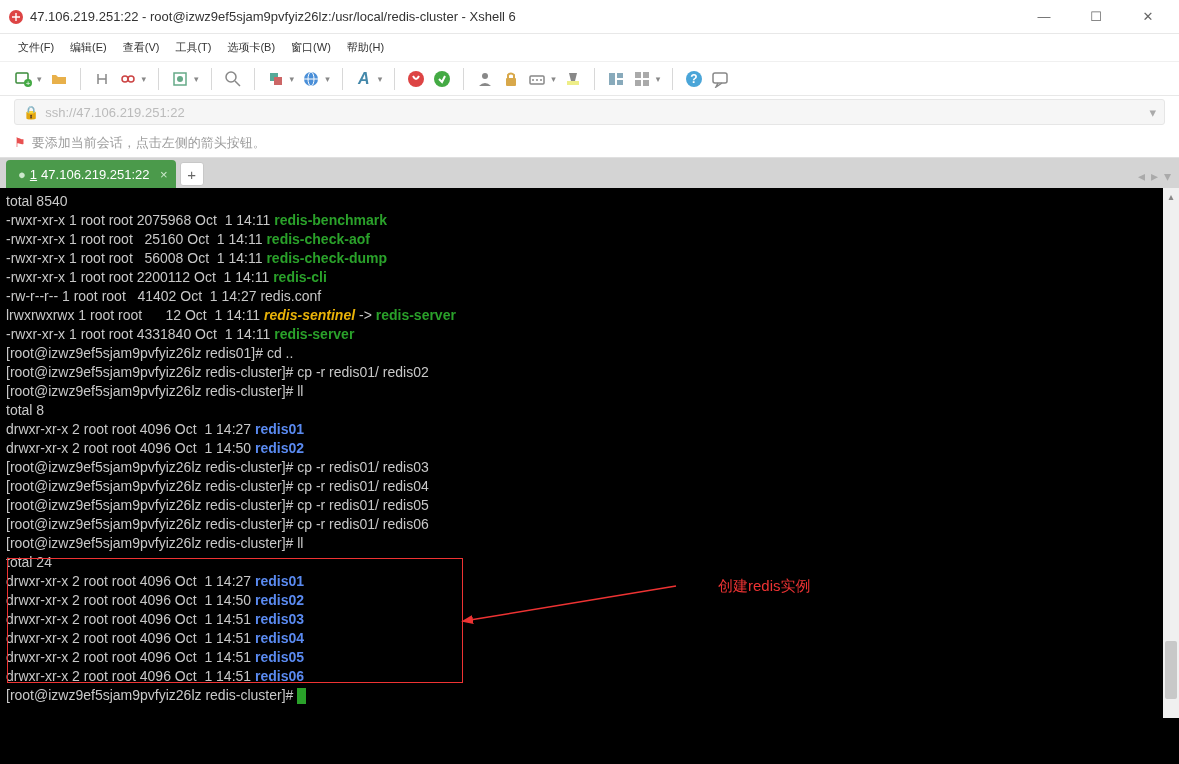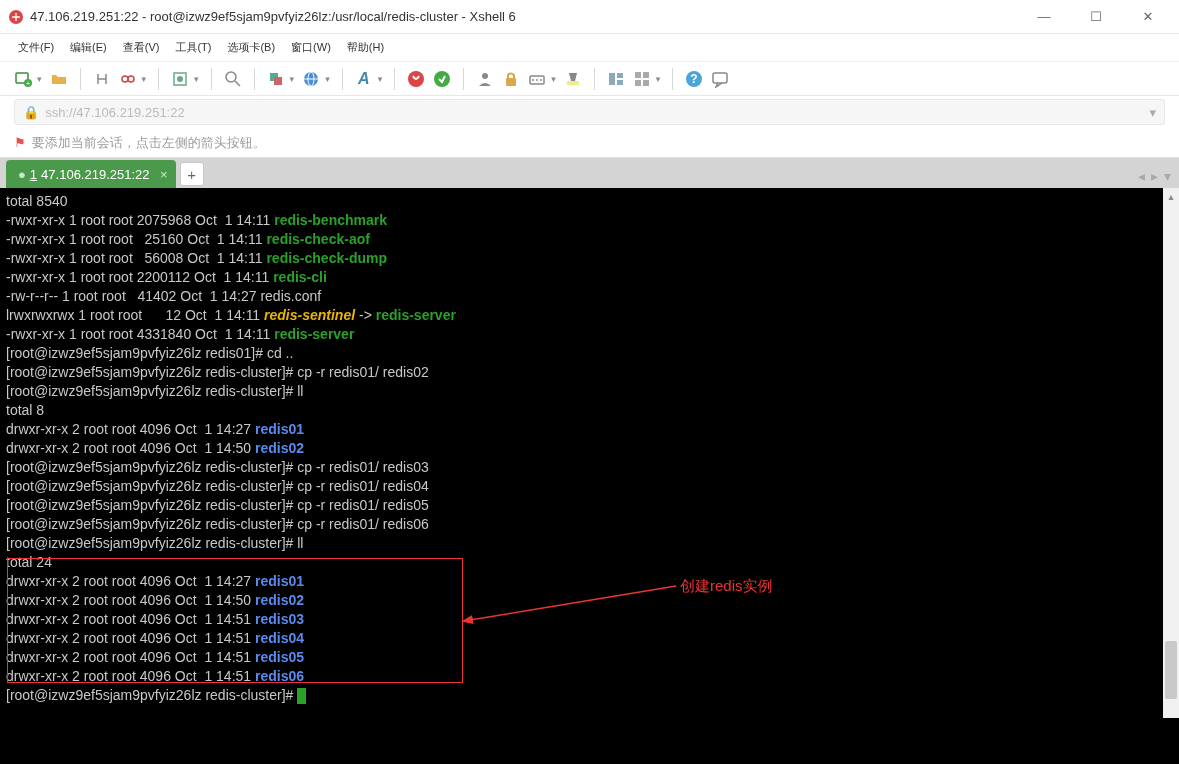--- a/index.html
+++ b/index.html
@@ -29,21 +29,21 @@
 .tabstrip .navarr { position:absolute; right:8px; bottom:4px; display:flex; gap:6px; color:#aaa; font-size:14px; }
 .terminal-wrap { position:relative; }
 .terminal { background:#000; color:#c8c8c8; font-family:"Consolas","Courier New",monospace; font-size:14px; line-height:19px; padding:4px 6px; height:596px; overflow:hidden; position:relative; }
 .terminal .ln { white-space:pre; }
 .terminal .exe { color:#2aa12a; font-weight:bold; }
 .terminal .dir { color:#5a8af0; font-weight:bold; }
 .terminal .lnk { color:#eab308; font-weight:bold;font-style:italic; }
 .cursor { display:inline-block; width:9px; height:16px; background:#2aa12a; vertical-align:middle; }
 .redbox { position:absolute; border:1px solid #e33; left:7px; top:370px; width:456px; height:125px; pointer-events:none;}
 .arrow-svg { position:absolute; left:456px; top:380px; pointer-events:none;}
-.anno { position:absolute; left:680px; top:388px; color:#e33; font-family:"Microsoft YaHei",sans-serif; font-size:15px; }
+.anno { position:absolute; left:718px; top:388px; color:#e33; font-family:"Microsoft YaHei",sans-serif; font-size:15px; }
 .scrollbar { position:absolute; right:0; top:0; width:16px; height:530px; background:#f0f0f0; }
 .scrollbar .thumb-up { position:absolute; right:0; top:0; width:16px; height:16px; background:#f0f0f0; color:#888; display:flex; align-items:center; justify-content:center; font-size:10px;}
 .scrollbar .thumb { position:absolute; right:2px; top:453px; width:12px; height:58px; background:#c8c8c8; border-radius:2px; }
 .statusbar { height:26px; background:#fff; border-top:1px solid #e0e0e0; display:flex; align-items:center; padding:0 10px; font-size:12px; color:#555; }
 .statusbar .sleft { flex:1; }
 .statusbar .sitem { margin:0 10px; display:flex; align-items:center; gap:18px;}
 .statusbar .ssh-ic { width:10px; height:10px; border-radius:50%; background:#3aa23a; display:inline-block;}
 .statusbar .bar { width:1px; height:14px; background:#ddd; margin:0 4px; }
 </style>
 </head>

